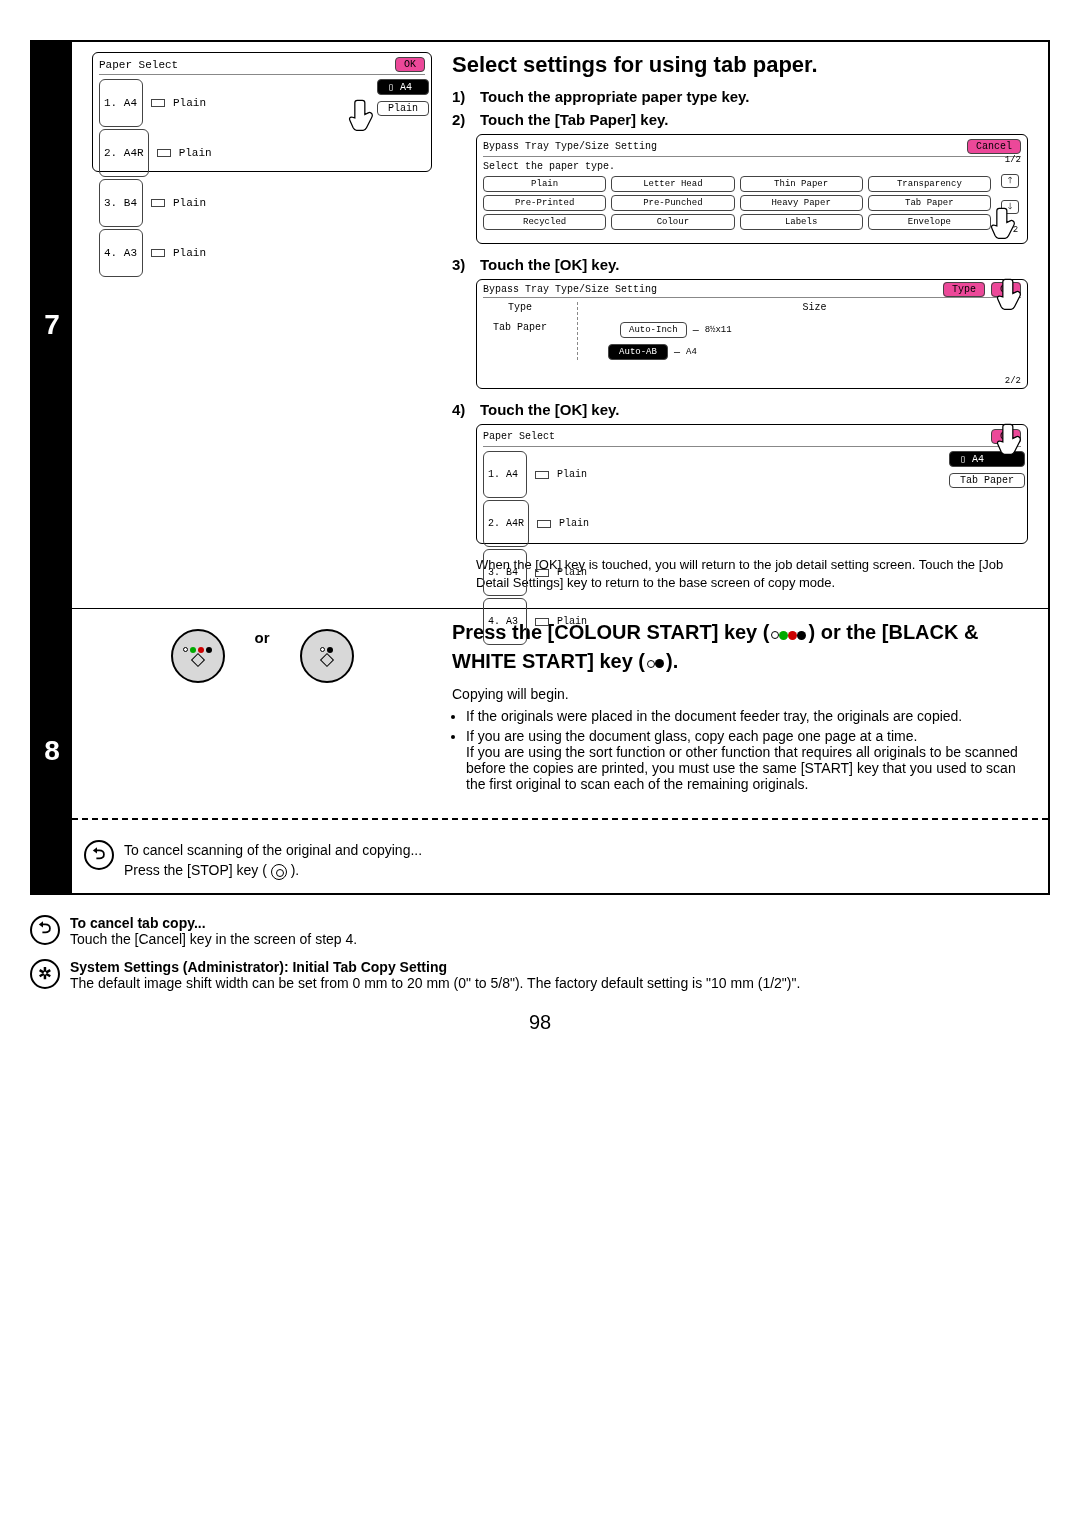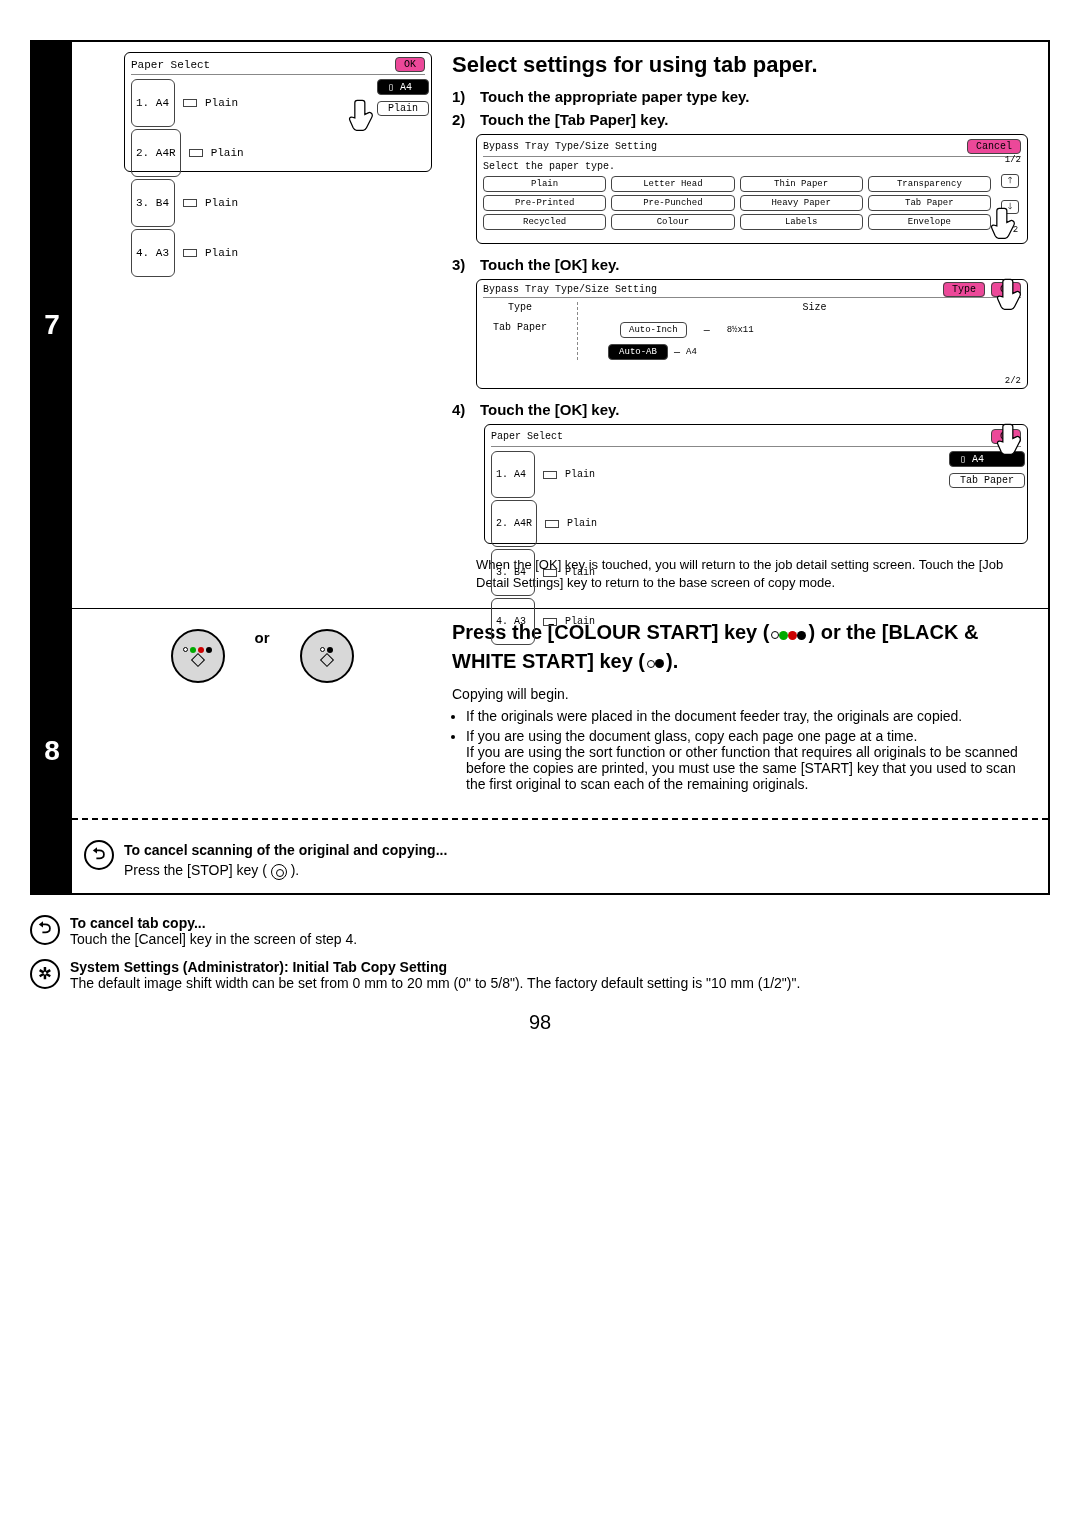--- a/index.html
+++ b/index.html
@@ -160,21 +160,21 @@
     flex-shrink:0;
   }
   .footer-block { margin: 20px 30px; }
   .footer-row { display:flex; align-items:flex-start; gap:10px; margin-bottom:12px; font-size:14px; }
   .footer-row .fb { font-weight:bold; }
 
   .page-num { text-align:center; font-size:20px; margin-bottom:20px; }
 
   .or-lbl { font-weight:bold; font-size:15px; margin: 0 12px; }
 
-  .left-col-paper-select { position:relative;margin-left:32px; }
+  .left-col-paper-select { position:relative; }
   .paper-side-col {
     position:absolute; right:2px; top:26px;
     display:flex; flex-direction:column; gap:6px;
   }
 
   .dot-inline { display:inline-block; width:9px; height:9px; border-radius:50%; background:#000; vertical-align:middle; }
   .dot-inline.o { background:#fff; border:1.5px solid #000; width:8px; height:8px; }
   .dotset { white-space:nowrap; display:inline-block; vertical-align:middle; margin:0 2px; }
 
   .finger-pos1 { position:absolute; right:50px; top:44px; }
@@ -296,21 +296,21 @@
             <span class="lcd-btn">OK</span>
           </span>
         </div>
         <div class="ts-grid">
           <div class="ts-col" style="border-right:1px dashed #888; padding-right:30px;">
             <span class="ts-head">Type</span>
             <span>Tab Paper</span>
           </div>
           <div class="ts-col" style="flex:1; align-items:flex-start;">
             <span class="ts-head" style="align-self:center">Size</span>
-            <div style="display:flex; align-items:center; gap:17px;padding-left:12px;">
+            <div style="display:flex; align-items:center; gap:6px;padding-left:12px;">
               <span class="auto-btn">Auto-Inch</span>
               <span>—</span>
               <span class="sz-lbl">8½x11</span>
             </div>
             <div style="display:flex; align-items:center; gap:6px;">
               <span class="auto-btn sel">Auto-AB</span>
               <span>—</span>
               <span class="sz-lbl">A4</span>
             </div>
           </div>
@@ -408,21 +408,21 @@
             </li>
           </ul>
         </div>
       </div>
 
       <div class="dashed-sep"></div>
 
       <div class="cancel-row">
         <span class="round-icon">⮌</span>
         <div class="body-txt">
-          <span style="font-weight:bold">To cancel scanning of the original and copying...</span><br>
+          <span style="font-weight:normal">To cancel scanning of the original and copying...</span><br>
           <span>Press the [STOP] key ( </span><span class="stop-key-icon"></span><span> ).</span>
         </div>
       </div>
     </div>
   </div>
 
 </div>
 
 <div class="footer-block">
   <div class="footer-row">

